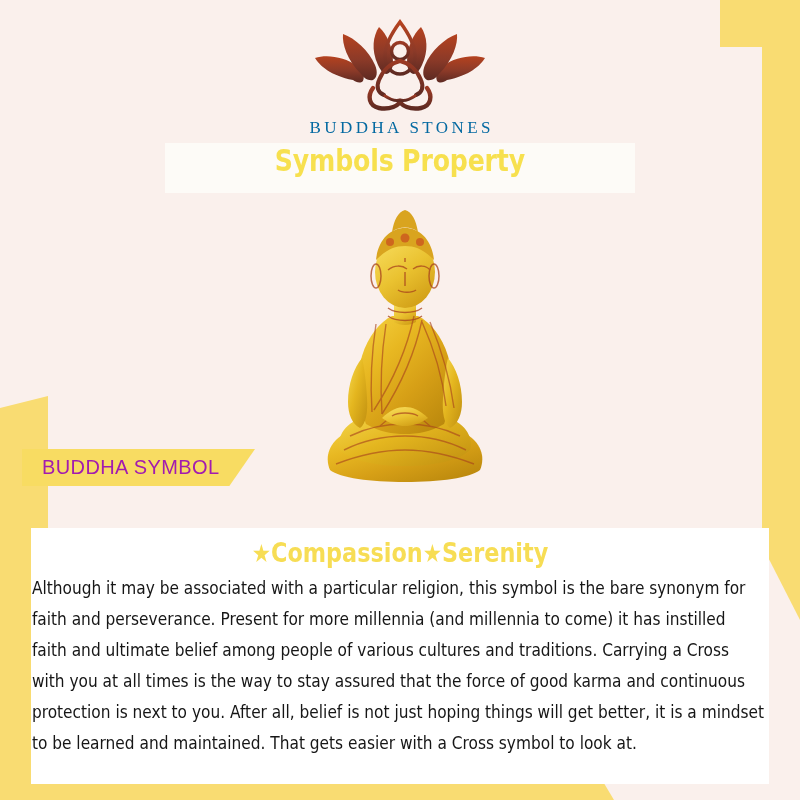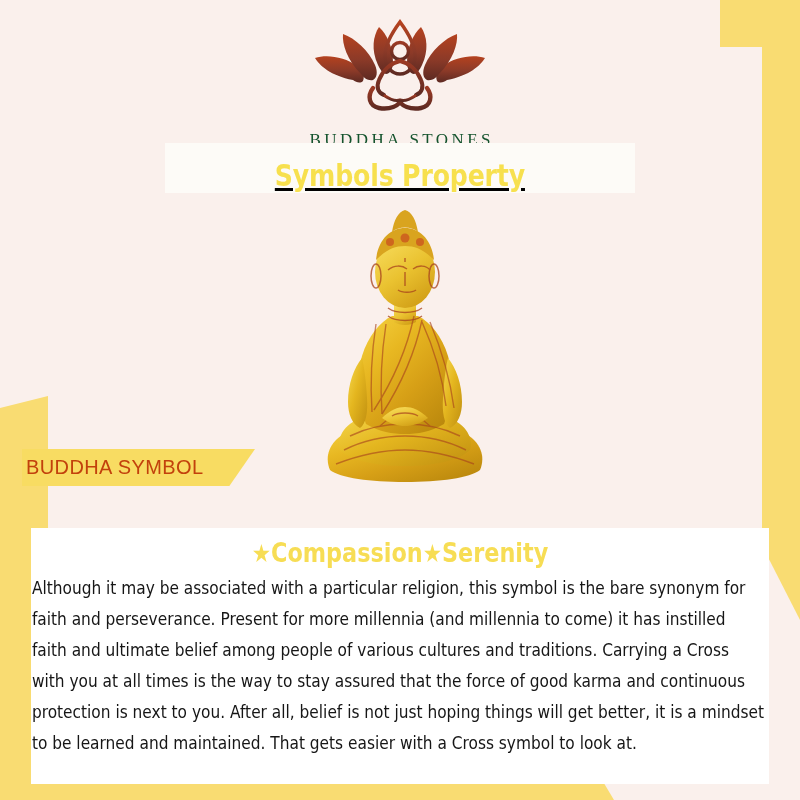--- a/index.html
+++ b/index.html
@@ -66,40 +66,39 @@
     top: 18px;
     width: 800px;
     text-align: center;
   }
   .logo-mark {
     display: block;
     margin: 0 auto;
   }
   .logo-word {
     display: block;
-    margin-top: 14px;
+    margin-top: 2px;
     font-family: "Liberation Serif", serif;
     font-size: 17px;
     letter-spacing: 3.4px;
-    color: #14532d;
+    color: #0369a1;
     text-indent: 3.4px;
   }
 
   
   .title-banner {
     position: absolute;
     left: 165px;
     top: 143px;
     width: 470px;
     height: 50px;
     background: #fdfbf7;
     display: flex;
-    align-items: flex-end;
+    align-items: flex-start;
     justify-content: center;
-    text-decoration: underline;
   }
   .title-text {
     font-family: "DejaVu Sans", sans-serif;
     font-weight: bold;
     font-size: 30px;
     color: #f7e04e;
     letter-spacing: -0.2px;
     transform: scaleX(0.84);
     white-space: nowrap;
   }
@@ -119,24 +118,24 @@
     left: 22px;
     top: 449px;
     width: 233px;
     height: 37px;
     background: #f8dc62;
     clip-path: polygon(0 0, 100% 0, 89% 100%, 0 100%);
     display: flex;
     align-items: center;
   }
   .symbol-tag-label {
-    margin-left: 4px;
+    margin-left: 20px;
     font-family: "Liberation Sans", sans-serif;
     font-size: 20px;
-    color: #c2410c;
+    color: #a21caf;
     letter-spacing: 0.4px;
     white-space: nowrap;
   }
 
   
   .content-panel {
     position: absolute;
     left: 31px;
     top: 528px;
     width: 738px;

